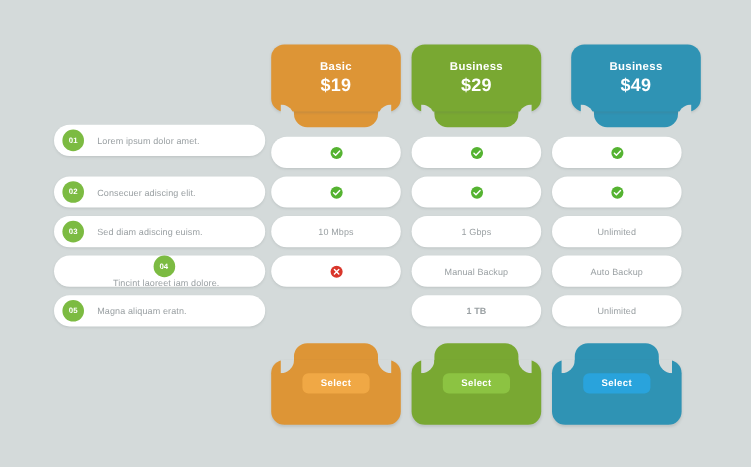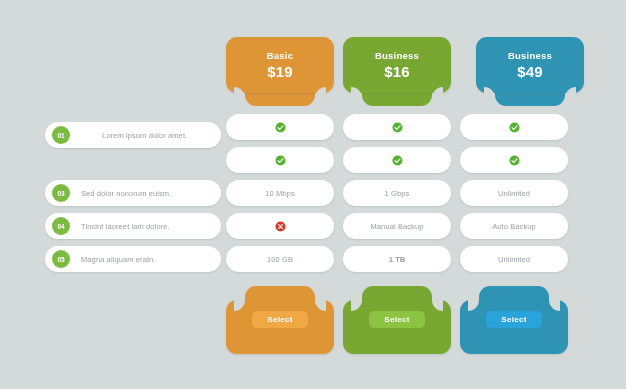--- a/index.html
+++ b/index.html
@@ -212,21 +212,21 @@
         <div class="price">$19</div>
       </div>
     </div>
     <div class="plan-head" style="left: 343px;">
       <div class="tab" style="background: rgb(121, 168, 50);"></div>
       <div class="body" style="background: rgb(121, 168, 50);"></div>
       <div class="fil l"></div>
       <div class="fil r"></div>
       <div class="txt">
         <div class="name">Business</div>
-        <div class="price">$16</div>
+        <div class="price">$29</div>
       </div>
     </div>
     <div class="plan-head" style="left: 476px;">
       <div class="tab" style="background: rgb(47, 147, 180);"></div>
       <div class="body" style="background: rgb(47, 147, 180);"></div>
       <div class="fil l"></div>
       <div class="fil r"></div>
       <div class="txt">
         <div class="name">Business</div>
         <div class="price">$49</div>
@@ -246,21 +246,21 @@
       <div class="fil r"></div>
       <button class="select-btn" style="background: rgb(140, 195, 66);">Select</button>
     </div>
     <div class="plan-foot" style="left: 460px;">
       <div class="tab" style="background: rgb(47, 147, 180);"></div>
       <div class="body" style="background: rgb(47, 147, 180);"></div>
       <div class="fil l"></div>
       <div class="fil r"></div>
       <button class="select-btn" style="background: rgb(41, 163, 220);">Select</button>
     </div>
-    <div class="label-pill" style="top: 122px; gap: 21px;">
+    <div class="label-pill" style="top: 104px;">
       <span class="num-badge" style="background: rgb(124, 187, 66);">01</span>
       <span class="label-txt">Lorem ipsum dolor amet.</span>
     </div>
     <div class="cell" style="left: 226px; top: 114px;">
       <svg class="icon-ok" viewBox="0 0 24 24">
         <circle cx="12" cy="12" r="11" fill="#55b331"></circle>
         <path d="M6.5 12.4 L10.2 16 L17.6 8.4" fill="none" stroke="#ffffff" stroke-width="2.6" stroke-linecap="round" stroke-linejoin="round"></path>
       </svg>
     </div>
     <div class="cell" style="left: 343px; top: 114px;">
@@ -268,73 +268,74 @@
         <circle cx="12" cy="12" r="11" fill="#55b331"></circle>
         <path d="M6.5 12.4 L10.2 16 L17.6 8.4" fill="none" stroke="#ffffff" stroke-width="2.6" stroke-linecap="round" stroke-linejoin="round"></path>
       </svg>
     </div>
     <div class="cell" style="left: 460px; top: 114px;">
       <svg class="icon-ok" viewBox="0 0 24 24">
         <circle cx="12" cy="12" r="11" fill="#55b331"></circle>
         <path d="M6.5 12.4 L10.2 16 L17.6 8.4" fill="none" stroke="#ffffff" stroke-width="2.6" stroke-linecap="round" stroke-linejoin="round"></path>
       </svg>
     </div>
+    <div class="label-pill" style="top: 147px;">
+      <span class="num-badge" style="background: rgb(124, 187, 66);">02</span>
+      <span class="label-txt">Consecuer adiscing elit.</span>
+    </div>
     <div class="cell" style="left: 226px; top: 147px;">
       <svg class="icon-ok" viewBox="0 0 24 24">
         <circle cx="12" cy="12" r="11" fill="#55b331"></circle>
         <path d="M6.5 12.4 L10.2 16 L17.6 8.4" fill="none" stroke="#ffffff" stroke-width="2.6" stroke-linecap="round" stroke-linejoin="round"></path>
       </svg>
     </div>
     <div class="cell" style="left: 343px; top: 147px;">
       <svg class="icon-ok" viewBox="0 0 24 24">
         <circle cx="12" cy="12" r="11" fill="#55b331"></circle>
         <path d="M6.5 12.4 L10.2 16 L17.6 8.4" fill="none" stroke="#ffffff" stroke-width="2.6" stroke-linecap="round" stroke-linejoin="round"></path>
       </svg>
     </div>
     <div class="cell" style="left: 460px; top: 147px;">
       <svg class="icon-ok" viewBox="0 0 24 24">
         <circle cx="12" cy="12" r="11" fill="#55b331"></circle>
         <path d="M6.5 12.4 L10.2 16 L17.6 8.4" fill="none" stroke="#ffffff" stroke-width="2.6" stroke-linecap="round" stroke-linejoin="round"></path>
       </svg>
     </div>
     <div class="label-pill" style="top: 180px;">
       <span class="num-badge" style="background: rgb(124, 187, 66);">03</span>
-      <span class="label-txt">Sed dolor nonorum euism.</span>
+      <span class="label-txt">Sed diam adiscing euism.</span>
     </div>
     <div class="cell" style="left: 226px; top: 180px;">
       <span class="cell-txt">10 Mbps</span>
     </div>
     <div class="cell" style="left: 343px; top: 180px;">
       <span class="cell-txt">1 Gbps</span>
     </div>
     <div class="cell" style="left: 460px; top: 180px;">
       <span class="cell-txt">Unlimited</span>
     </div>
-    <div class="label-pill" style="top: 213px;">
+    <div class="label-pill" style="top: 213px; flex-direction: column;">
       <span class="num-badge" style="background: rgb(124, 187, 66);">04</span>
       <span class="label-txt">Tincint laoreet iam dolore.</span>
     </div>
     <div class="cell" style="left: 226px; top: 213px;">
       <svg class="icon-no" viewBox="0 0 24 24">
         <circle cx="12" cy="12" r="11" fill="#d9362b"></circle>
         <path d="M8 8 L16 16 M16 8 L8 16" fill="none" stroke="#ffffff" stroke-width="2.6" stroke-linecap="round"></path>
       </svg>
     </div>
     <div class="cell" style="left: 460px; top: 213px;">
       <span class="cell-txt">Auto Backup</span>
     </div>
     <div class="cell" style="left: 343px; top: 213px;">
       <span class="cell-txt">Manual Backup</span>
     </div>
     <div class="label-pill" style="top: 246px; text-align: center;">
       <span class="num-badge" style="background: rgb(124, 187, 66);">05</span>
       <span class="label-txt">Magna aliquam eratn.</span>
     </div>
-    <div class="cell" style="left: 226px; top: 246px;">
-      <span class="cell-txt">100 GB</span>
-    </div>
     <div class="cell" style="left: 343px; top: 246px; font-weight: bold;">
       <span class="cell-txt">1 TB</span>
     </div>
     <div class="cell" style="left: 460px; top: 246px;">
       <span class="cell-txt">Unlimited</span>
     </div>
   </div>
 
 </body></html>

